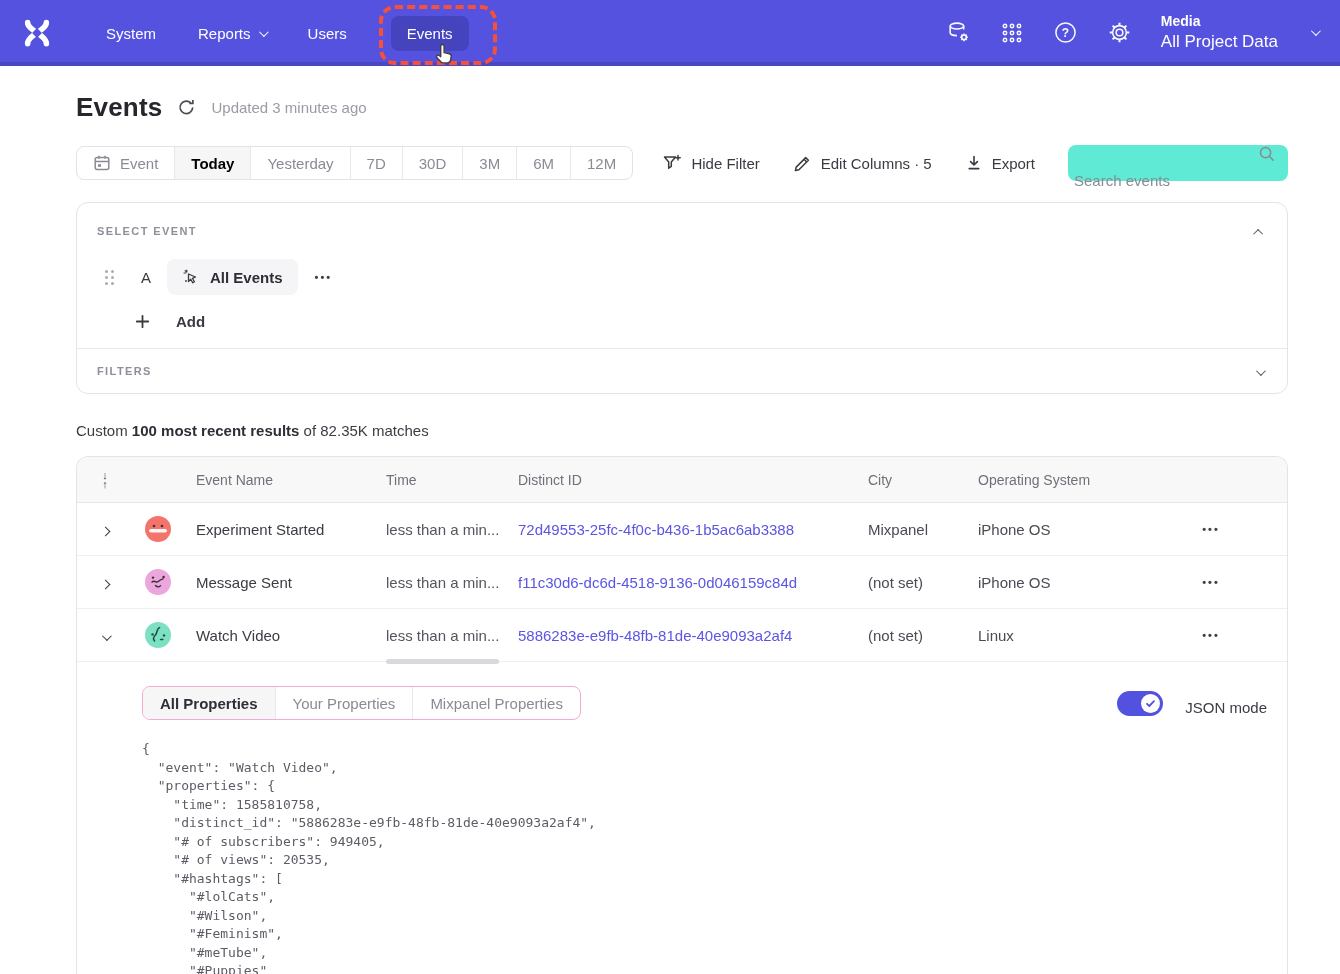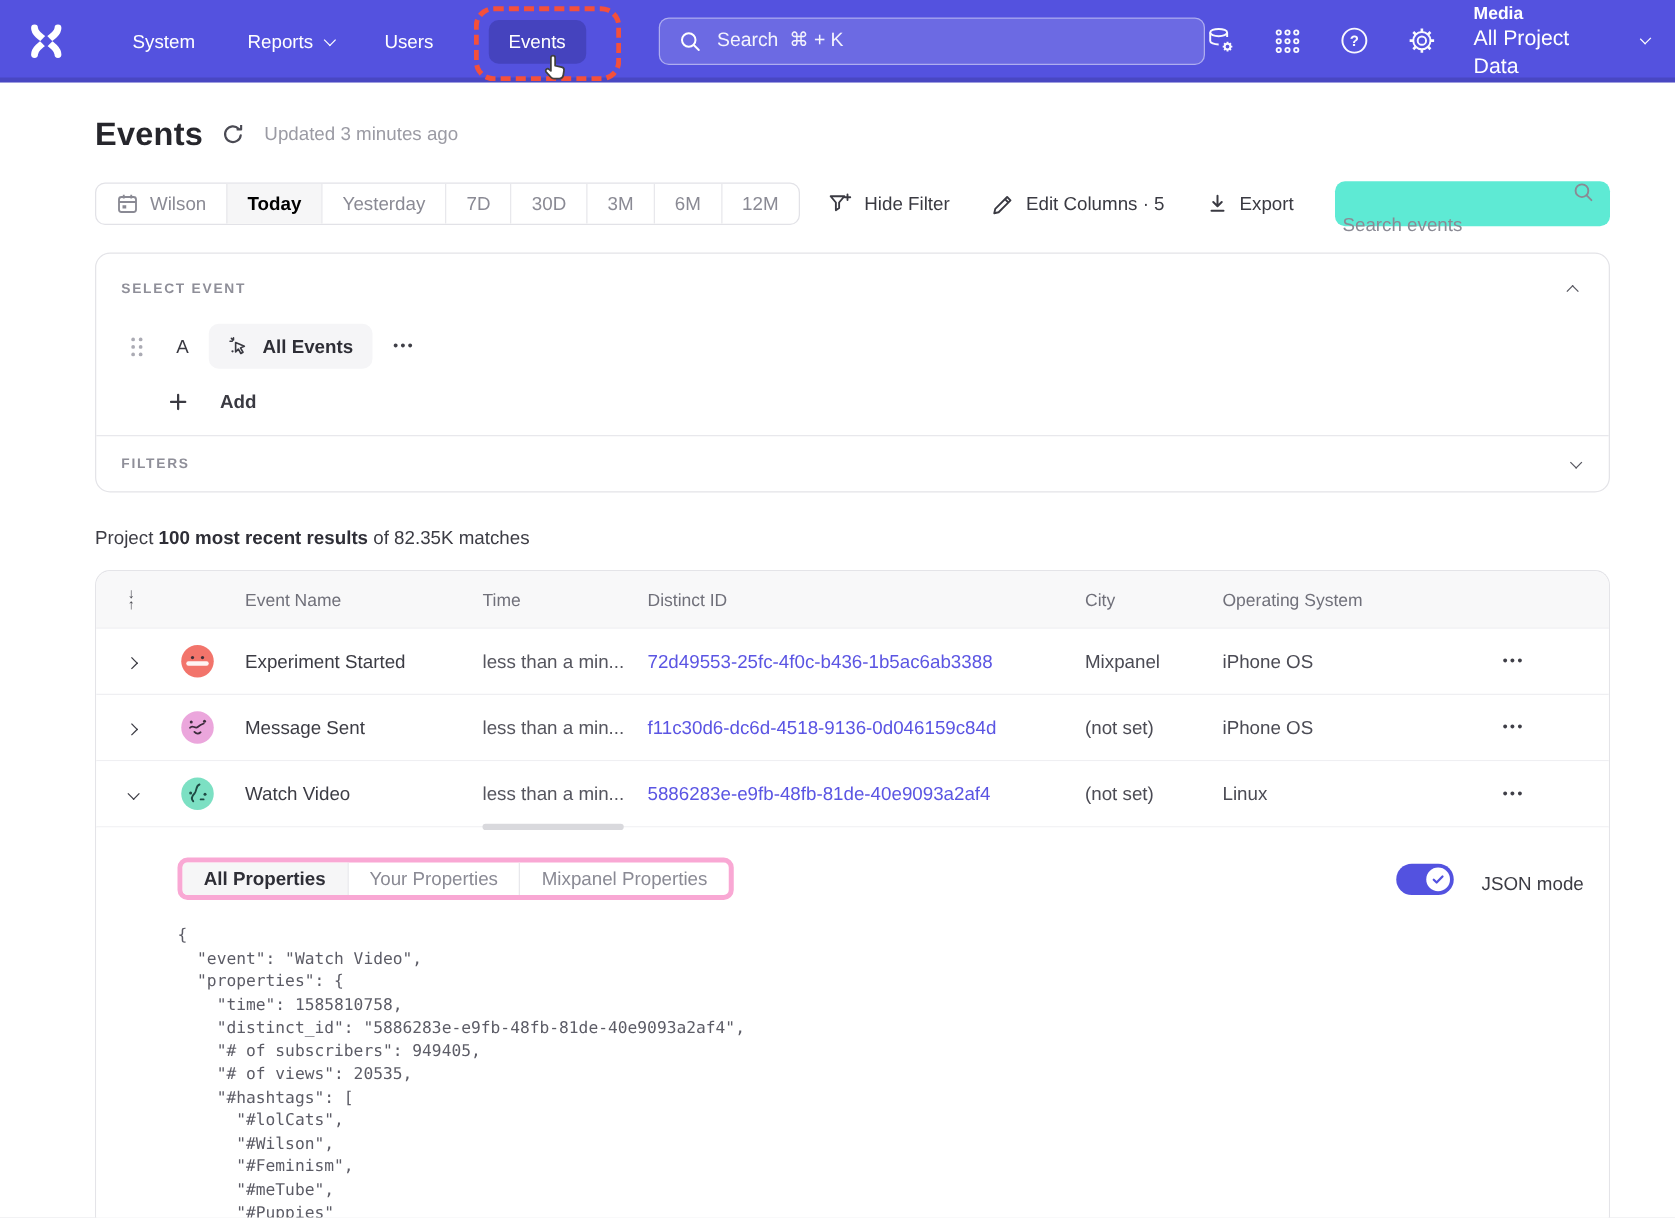--- a/index.html
+++ b/index.html
@@ -132,21 +132,21 @@
   .trow .c-id a { color:#5B55E3; text-decoration:none; cursor:pointer; }
   .trow .c-city, .trow .c-os { color:#4B4B54; }
   .expander { cursor:pointer; color:#3A3A42; padding:5px; }
   .avatar { width:26px; height:26px; border-radius:50%; display:flex; align-items:center; justify-content:center; overflow:hidden; }
 
   
   .detail { position:relative; padding:24px 20px 0 65px; background:#fff; }
   .scroll-thumb { position:absolute; top:-3px; left:309px; width:113px; height:5px;
     background:#D9D9DD; border-radius:3px; cursor:pointer; }
   .tabs-row { display:flex; justify-content:space-between; align-items:center; }
-  .tabs { display:flex; border:4px solid #f9a8d4; border-radius:8px; height:34px; overflow:hidden; width:max-content; background:#fff; }
+  .tabs { display:flex; border:1px solid #f9a8d4; border-radius:8px; height:34px; overflow:hidden; width:max-content; background:#fff; }
   .tab { display:flex; align-items:center; padding:0 17px; font-size:15px; color:#8A8A94;
     border-left:1px solid #E8E8EC; cursor:pointer; white-space:nowrap; }
   .tab:first-child { border-left:none; }
   .tab.active { background:#F6F6F7; color:#2E2E36; font-weight:700; }
   .json-toggle-group { display:flex; align-items:flex-end; gap:22px; }
   .toggle { width:46px; height:25px; border-radius:13px; background:#5352E0; position:relative; cursor:pointer; }
   .toggle .knob { position:absolute; right:3px; top:3px; width:19px; height:19px;
     background:#fff; border-radius:50%; display:flex; align-items:center; justify-content:center; }
   .toggle-label { font-size:15px; color:#3C3C44; }
   pre.json {
@@ -181,29 +181,20 @@
       <div class="nav-item active">
         <span>Events</span>
       </div>
       <div class="anno-box"></div>
       <svg class="anno-cursor" width="24" height="26" viewBox="0 0 24 26">
         <path d="M9.4 2.5c.95 0 1.7.75 1.7 1.7v6.4l5.2 1.1c1.25.25 2.1 1.45 1.9 2.7l-.6 3.8c-.25 1.55-1.6 2.7-3.15 2.7H10.2c-.95 0-1.85-.4-2.45-1.1L4 15.7c-.6-.65-.55-1.7.15-2.3.6-.5 1.5-.5 2.1.05l1.45 1.3V4.2c0-.95.75-1.7 1.7-1.7z" fill="#fff" stroke="#3f3f3f" stroke-width="1.4" stroke-linejoin="round"></path>
       </svg>
     </div>
   </nav>
 
-  <div class="nav-search">
-    <span>
-      <svg width="18" height="18" viewBox="0 0 18 18" fill="none" stroke="#fff" stroke-width="1.6">
-        <circle cx="8" cy="8" r="5.4"></circle>
-          <path d="M12.2 12.2 16 16" stroke-linecap="round"></path>
-      </svg>
-    </span>
-    <input type="text" placeholder="Search  ⌘ + K" style="">
-  </div>
 
   <div class="nav-right">
     <span class="nav-icon-btn">
       <svg width="25" height="25" viewBox="0 0 24 24" fill="none" stroke="#fff" stroke-width="1.5">
         <ellipse cx="10.5" cy="5.8" rx="6.5" ry="2.8"></ellipse>
         <path d="M4 5.8v6.4c0 1.55 2.9 2.8 6.5 2.8M17 5.8v3.4"></path>
         <circle cx="17.3" cy="16.6" r="2.2"></circle>
         <path d="M17.3 12.9v1.3M17.3 19v1.3M13.6 16.6h1.3M21 16.6h-1.3M14.7 14l.9.9M19.9 19.2l-.9-.9M19.9 14l-.9.9M14.7 19.2l.9-.9"></path>
       </svg>
     </span>
@@ -258,21 +249,21 @@
   <div class="controls">
     <div class="segmented">
       <div class="seg">
         <span>
           <svg width="18" height="18" viewBox="0 0 18 18" fill="none" stroke="#8A8A94" stroke-width="1.5">
             <rect x="2.2" y="3.6" width="13.6" height="12" rx="2"></rect>
             <path d="M2.2 7.6h13.6M6 1.8v3M12 1.8v3"></path>
             <rect x="5" y="10.2" width="3" height="2.6" fill="#8A8A94" stroke="none"></rect>
           </svg>
         </span>
-        <span>Wilson</span>
+        <span>Event</span>
       </div>
       <div class="seg selected">
             <span>Today</span>
           </div>
       <div class="seg">
             <span>Yesterday</span>
           </div>
       <div class="seg">
             <span>7D</span>
           </div>
@@ -366,21 +357,21 @@
         </span>
         <span>Add</span>
       </div>
     </div>
     <div class="qc-filters">
       <span class="qc-label">FILTERS</span>
       <span class="qc-chev"><span class="chev down"></span></span>
     </div>
   </section>
 
-  <p class="results"><span>Project </span><b>100 most recent results</b><span> of 82.35K matches</span></p>
+  <p class="results"><span>Custom </span><b>100 most recent results</b><span> of 82.35K matches</span></p>
 
   <section class="table-card">
     <div class="thead">
       <div class="c-exp">
         <span class="sort-stack">
           <span>↓</span>
           <span>↑</span>
         </span>
       </div>
       <div class="c-av"></div>

